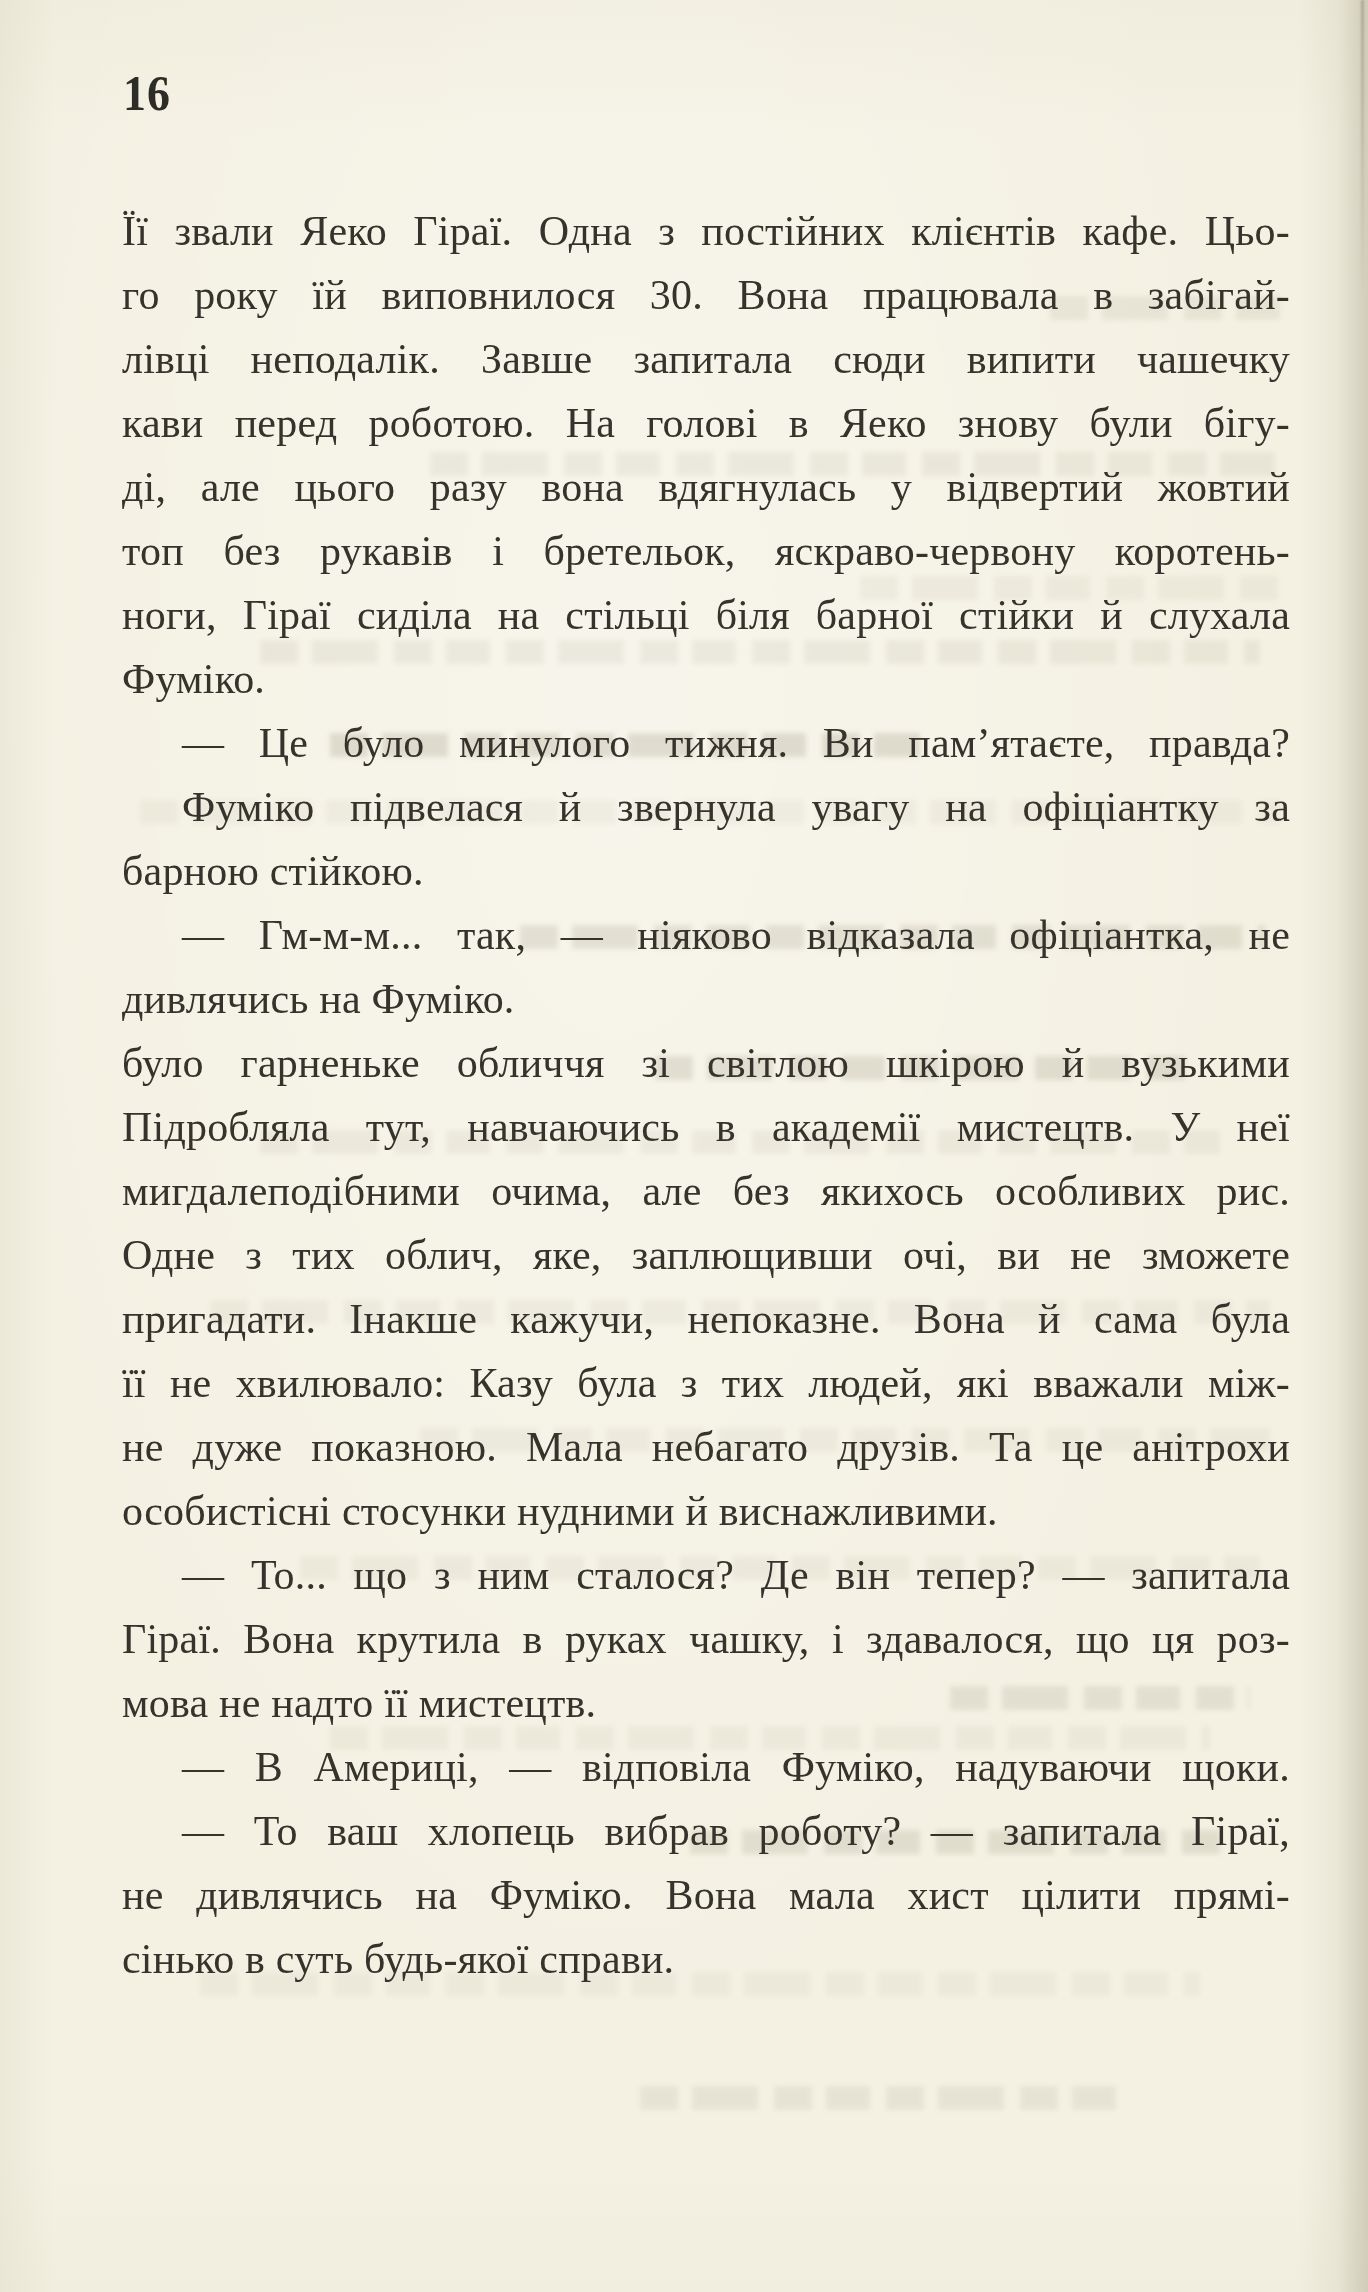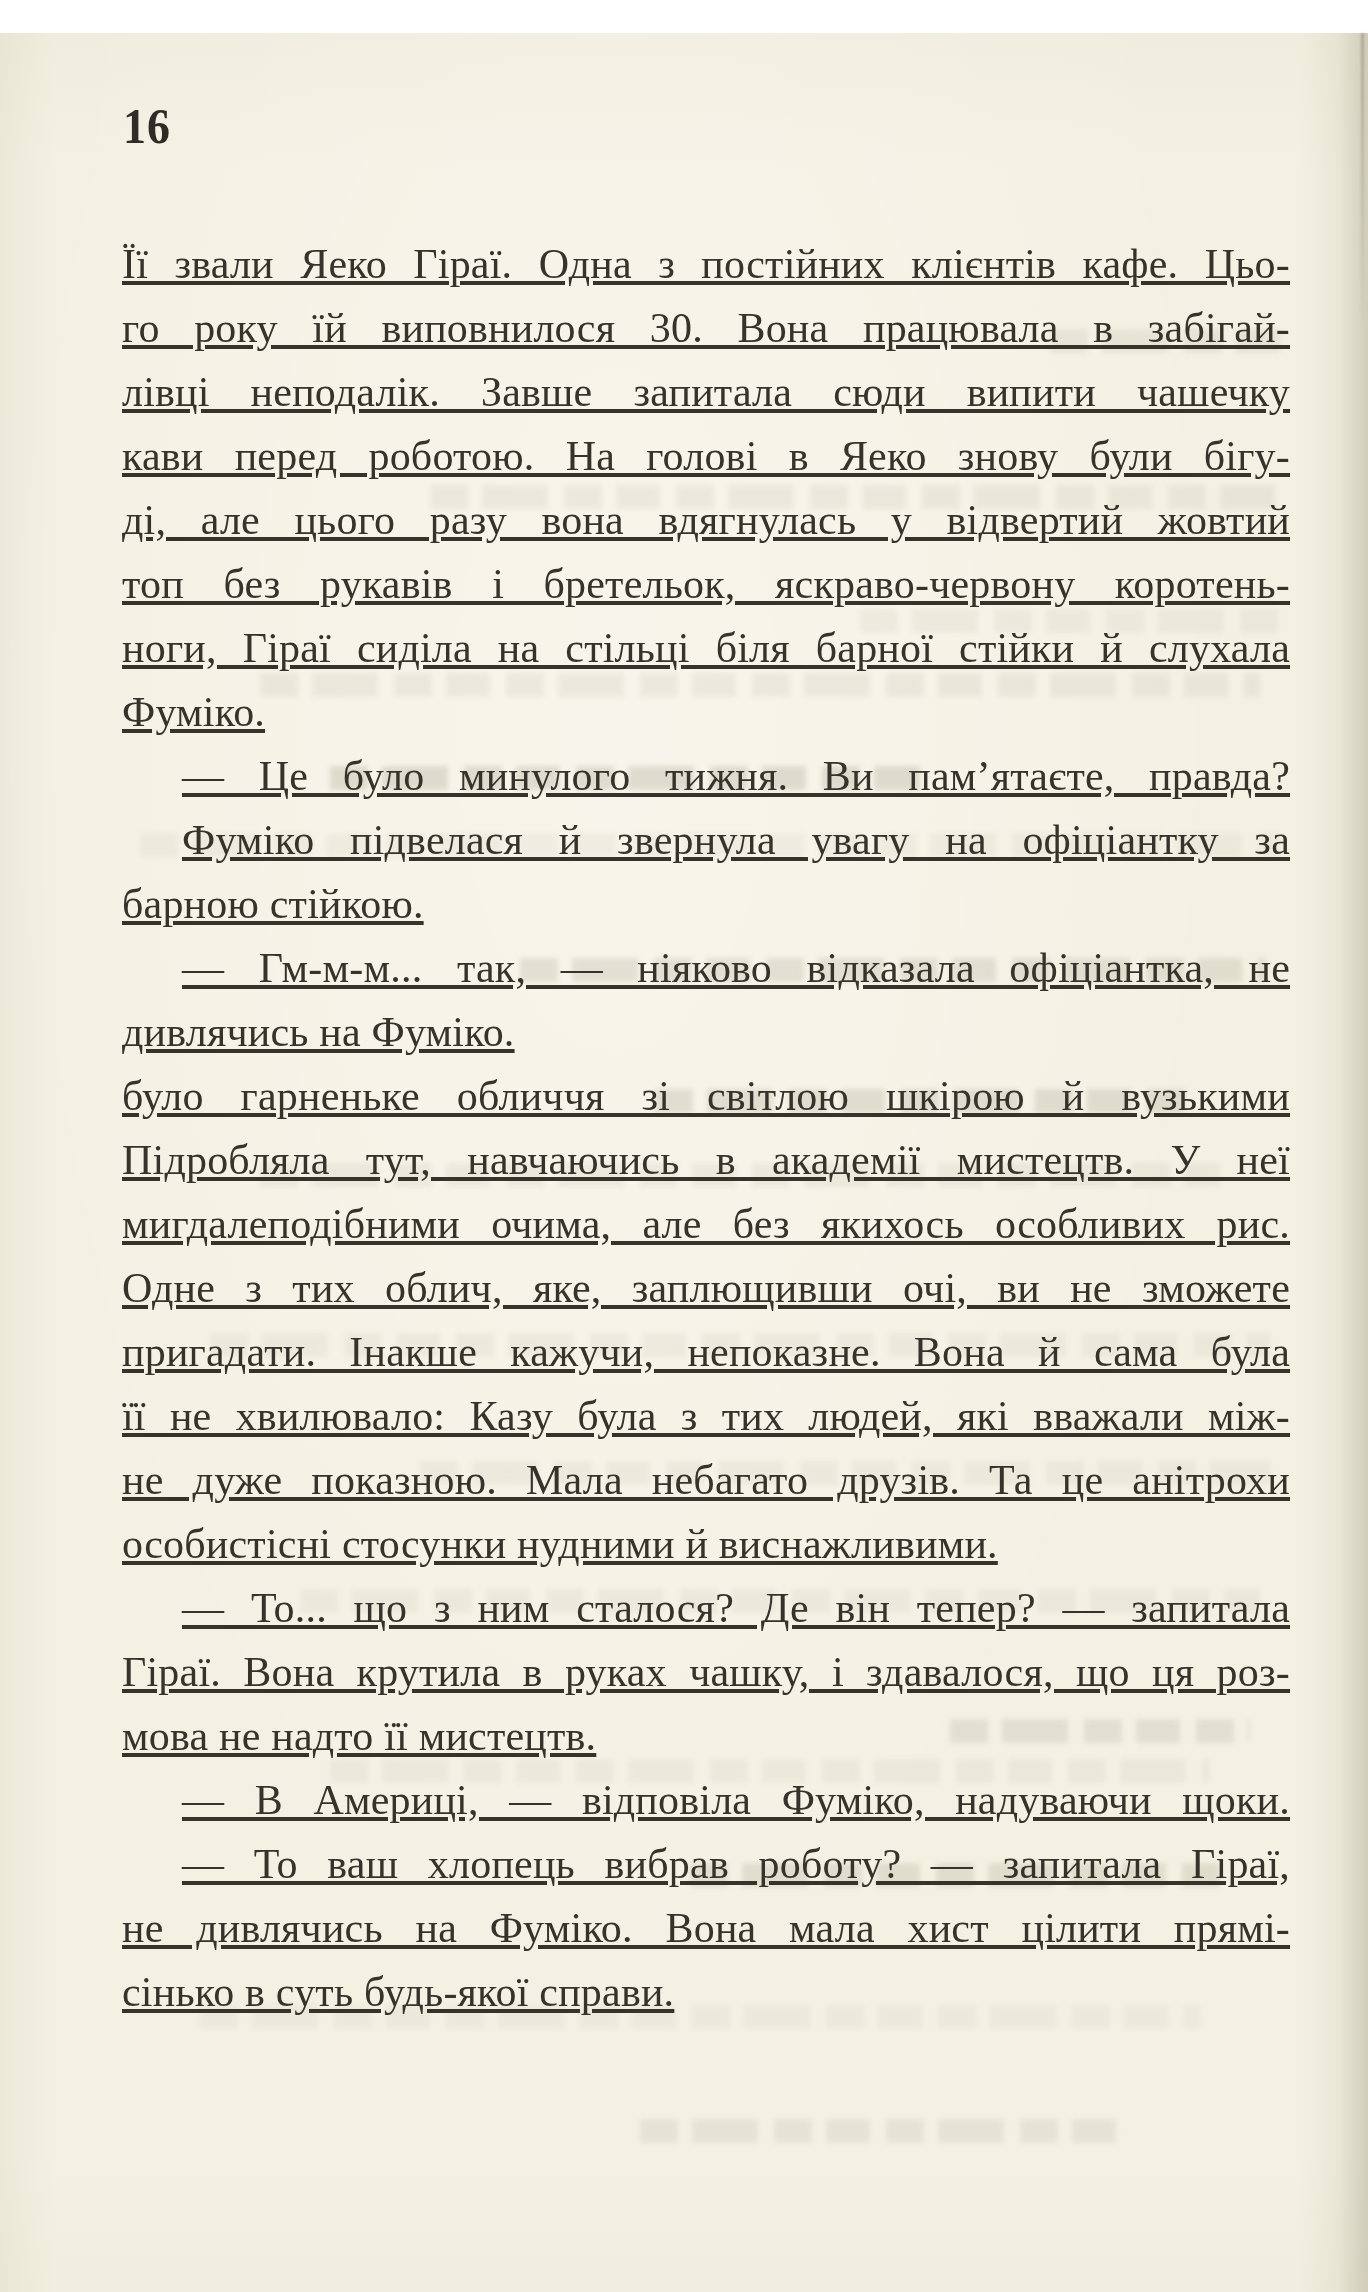--- a/index.html
+++ b/index.html
@@ -16,21 +16,20 @@
   .page {
     position: absolute;
     inset: 0;
     background:
       radial-gradient(ellipse at 45% 30%, rgba(255,255,255,0.30), rgba(255,255,255,0) 62%),
       linear-gradient(90deg, rgba(208,203,180,0.22) 0%, rgba(208,203,180,0) 4%,
                              rgba(208,203,180,0) 95%, rgba(185,180,156,0.30) 100%),
       linear-gradient(180deg, rgba(222,218,196,0.18) 0%, rgba(222,218,196,0) 6%,
                              rgba(222,218,196,0) 94%, rgba(222,218,196,0.14) 100%),
       #f4f1e3;
-    margin-top: 33px;
   }
   .page-number {
     position: absolute;
     left: 123px;
     top: 64px;
     font-size: 50px;
     font-weight: 700;
     letter-spacing: 1px;
     color: #2d2c26;
     transform: scaleX(0.92);
@@ -38,21 +37,20 @@
   }
   .text-block {
     position: absolute;
     left: 122px;
     top: 199px;
     width: 1168px;
     font-size: 42px;
     line-height: 64px;
     color: #35332c;
     letter-spacing: 0.2px;
-    text-decoration: underline;
   }
   .line {
     height: 64px;
     text-align: justify;
     text-align-last: justify;
   }
   .line.indent { padding-left: 60px; }
   .line.last { text-align-last: left; }
 
   

